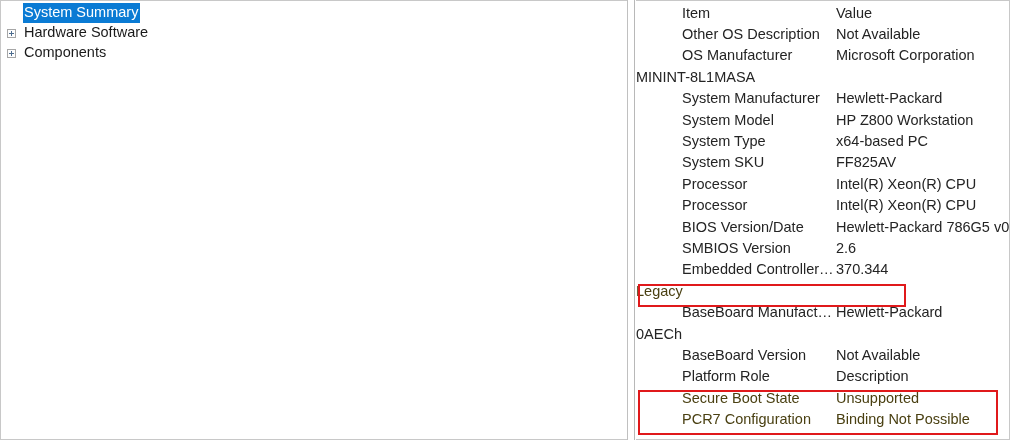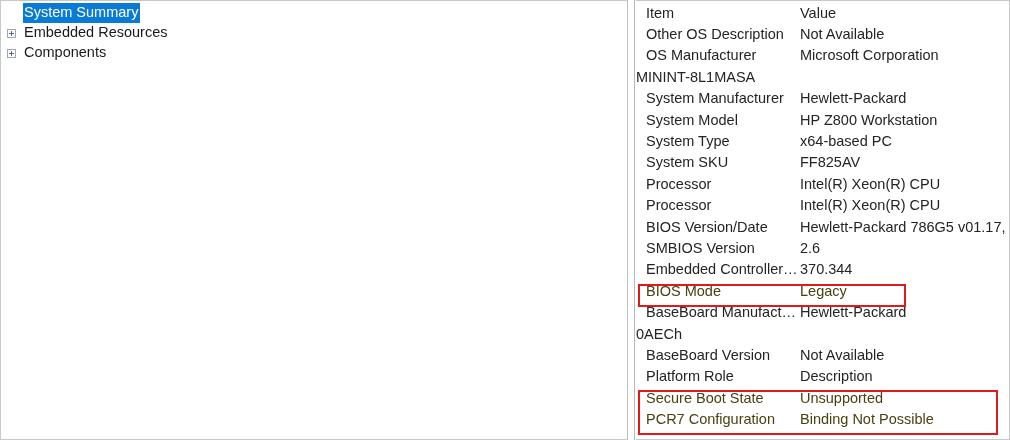--- a/index.html
+++ b/index.html
@@ -148,20 +148,21 @@
   }
   .cell-item {
     width: 164px;
     flex: 0 0 auto;
     padding-left: 10px;
     box-sizing: border-box;
     font-size: 14.5px;
     color: #242424;
     overflow: hidden;
     text-overflow: ellipsis;
+    margin-left: 36px;
   }
   .cell-value {
     flex: 0 0 auto;
     width: 700px;
     font-size: 14.5px;
     color: #242424;
     overflow: hidden;
   }
   .detail-row.highlight .cell-item,
   .detail-row.highlight .cell-value {
@@ -194,21 +195,21 @@
 <div id="msinfo-window">
 
   <div id="tree-pane">
     <ul class="tree-root" id="tree-root">
         <li class="tree-node selected">
           <span class="tree-spacer"></span>
           <span class="tree-label">System Summary</span>
         </li>
         <li class="tree-node">
           <span class="tree-expander"></span>
-          <span class="tree-label">Embedded Resources</span>
+          <span class="tree-label">Hardware Software</span>
         </li>
         <li class="tree-node">
           <span class="tree-expander"></span>
           <span class="tree-label">Components</span>
         </li>
       </ul>
   </div>
 
   <div id="pane-splitter"></div>
 
@@ -259,21 +260,20 @@
         </div>
         <div class="detail-row">
           <span class="cell-item">SMBIOS Version</span>
           <span class="cell-value"><span>2.6</span></span>
         </div>
         <div class="detail-row">
           <span class="cell-item">Embedded Controller V...</span>
           <span class="cell-value"><span>370.344</span></span>
         </div>
         <div class="detail-row highlight">
-          <span class="cell-item">BIOS Mode</span>
           <span class="cell-value"><span>Legacy</span></span>
         </div>
         <div class="detail-row">
           <span class="cell-item">BaseBoard Manufacturer</span>
           <span class="cell-value"><span>Hewlett-Packard</span></span>
         </div>
         <div class="detail-row">
           <span class="cell-value"><span>0AECh</span></span>
         </div>
         <div class="detail-row">

